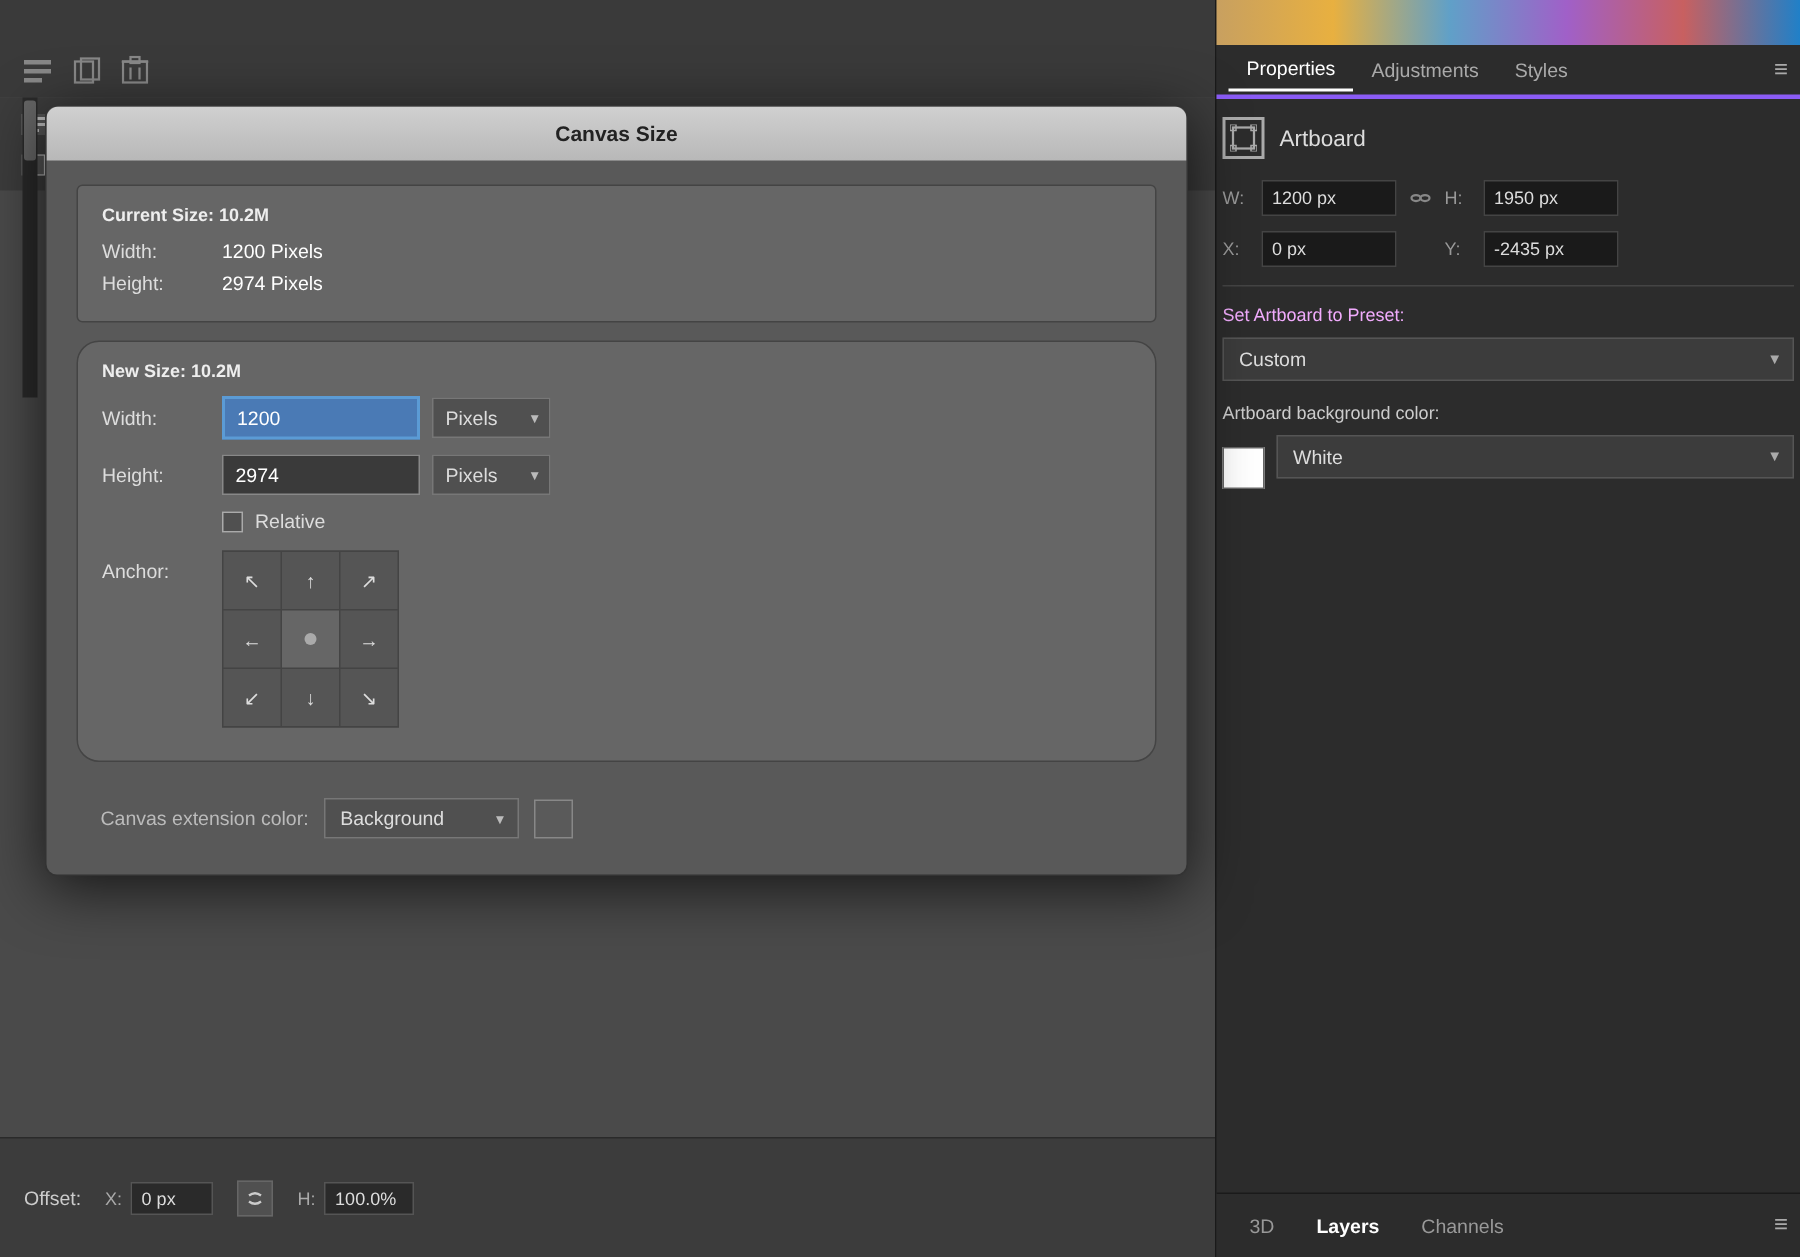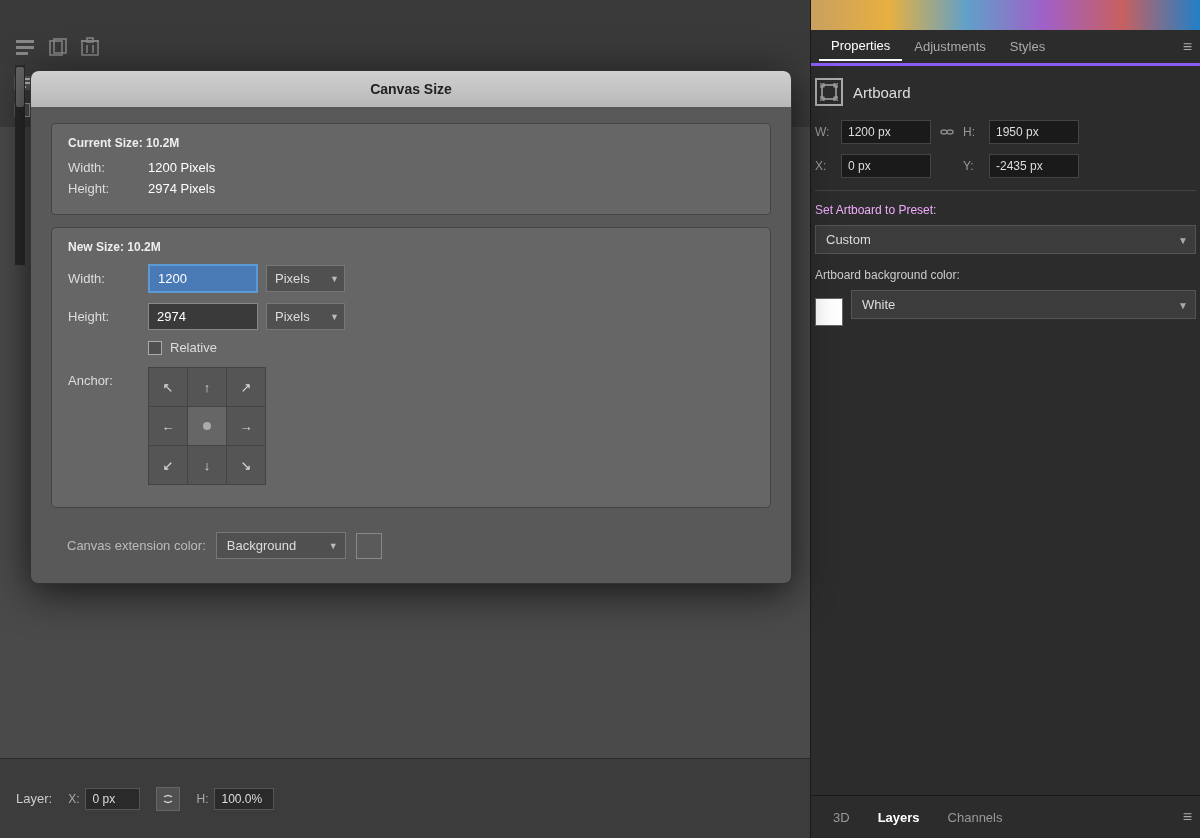--- a/index.html
+++ b/index.html
@@ -348,37 +348,37 @@
     }
     .size-row-value {
       color: #fff;
       font-size: 13px;
     }
 
     
     .new-size-section {
       background: #666;
       border: 1px solid #444;
-      border-radius: 5px;
+      border-radius: 15px;
       padding: 12px 16px;
       margin-bottom: 12px;
     }
 
     .input-row {
       display: flex;
       align-items: center;
       margin-bottom: 10px;
     }
     .input-row-label {
       width: 80px;
       color: #ddd;
       font-size: 13px;
     }
     .input-field {
-      width: 110px;
+      width: 132px;
       padding: 5px 8px;
       background: #4a7ab5;
       border: 2px solid #5b9bd5;
       color: #fff;
       font-size: 13px;
       outline: none;
     }
     .input-field.normal {
       background: #3a3a3a;
       border: 1px solid #888;
@@ -837,21 +837,21 @@
             </select>
           </div>
           <div class="extension-swatch"></div>
         </div>
       </div>
 
     </div>
   </div>
 
   <div class="bottom-strip">
-    <span class="offset-label">Layer:</span>
+    <span class="offset-label">Offset:</span>
     <div class="coord-row">
       <span class="coord-label">X:</span>
       <input class="coord-input" value="0 px" style="">
     </div>
     <div class="link-btn">
       <svg width="14" height="14" viewBox="0 0 14 14">
           <path d="M3 5 Q7 2 11 5" stroke="#ccc" stroke-width="1.5" fill="none"></path>
           <path d="M3 9 Q7 12 11 9" stroke="#ccc" stroke-width="1.5" fill="none"></path>
         </svg>
     </div>

